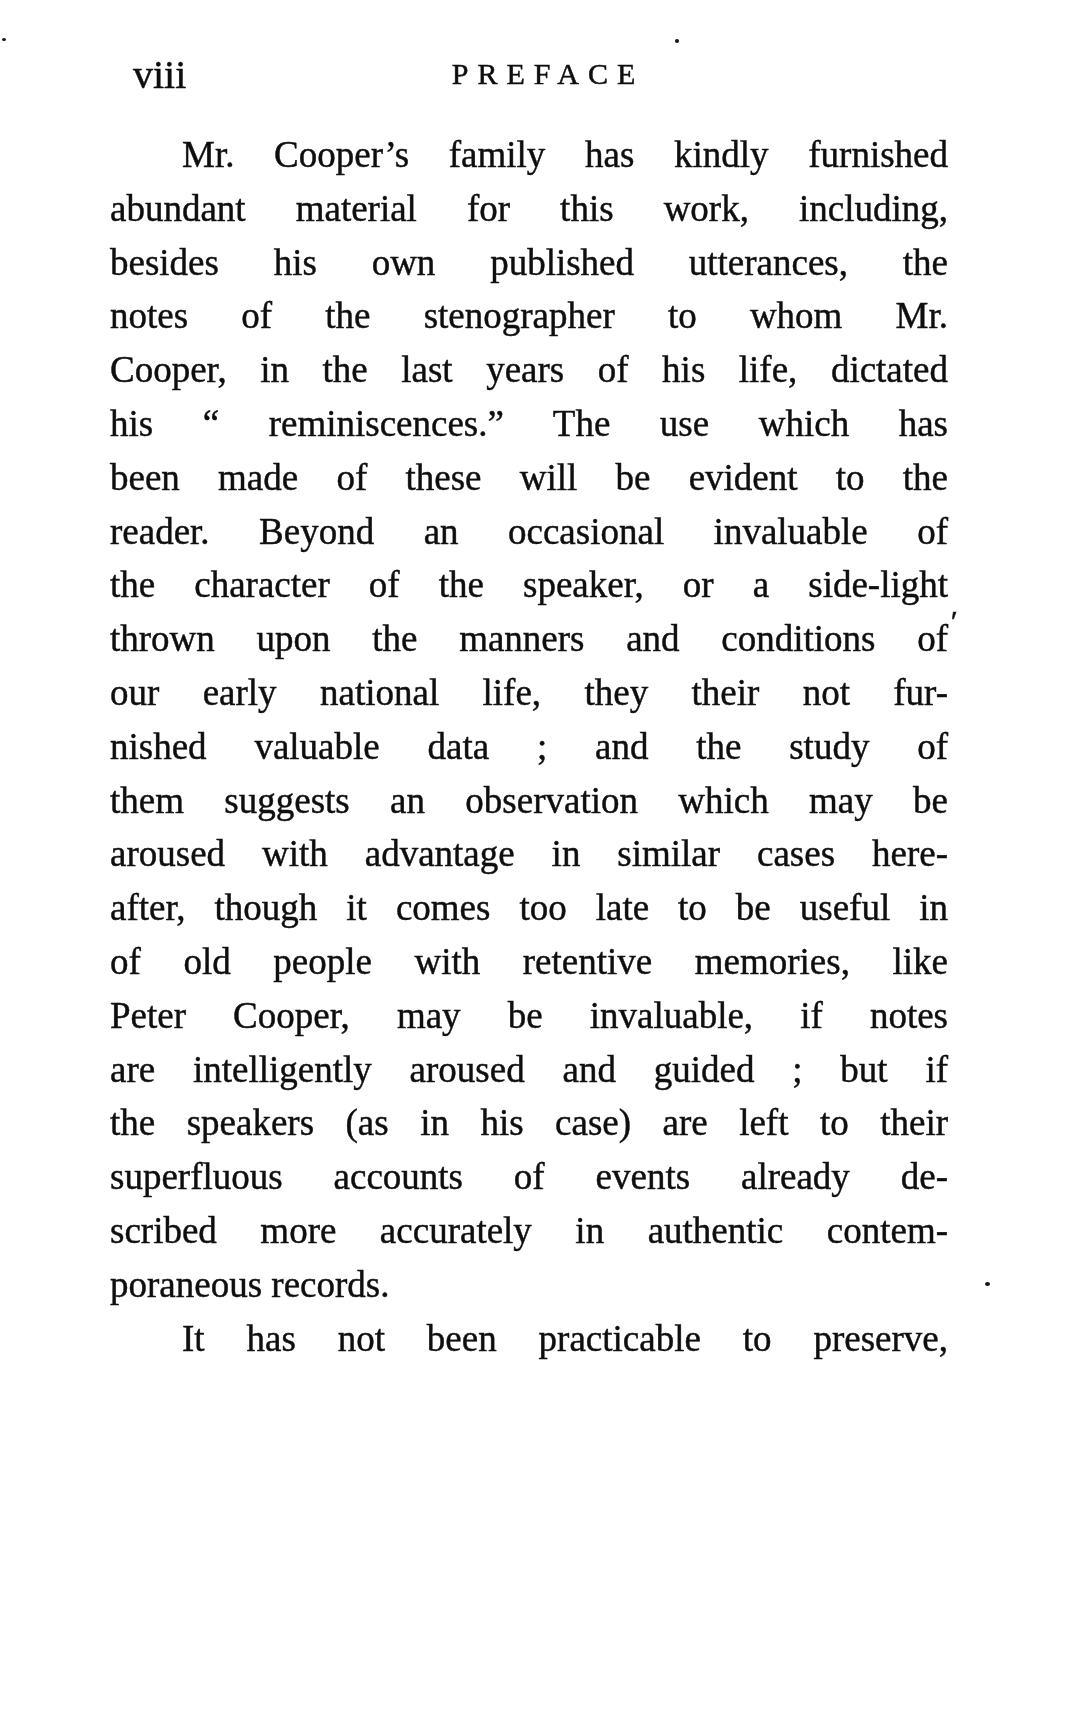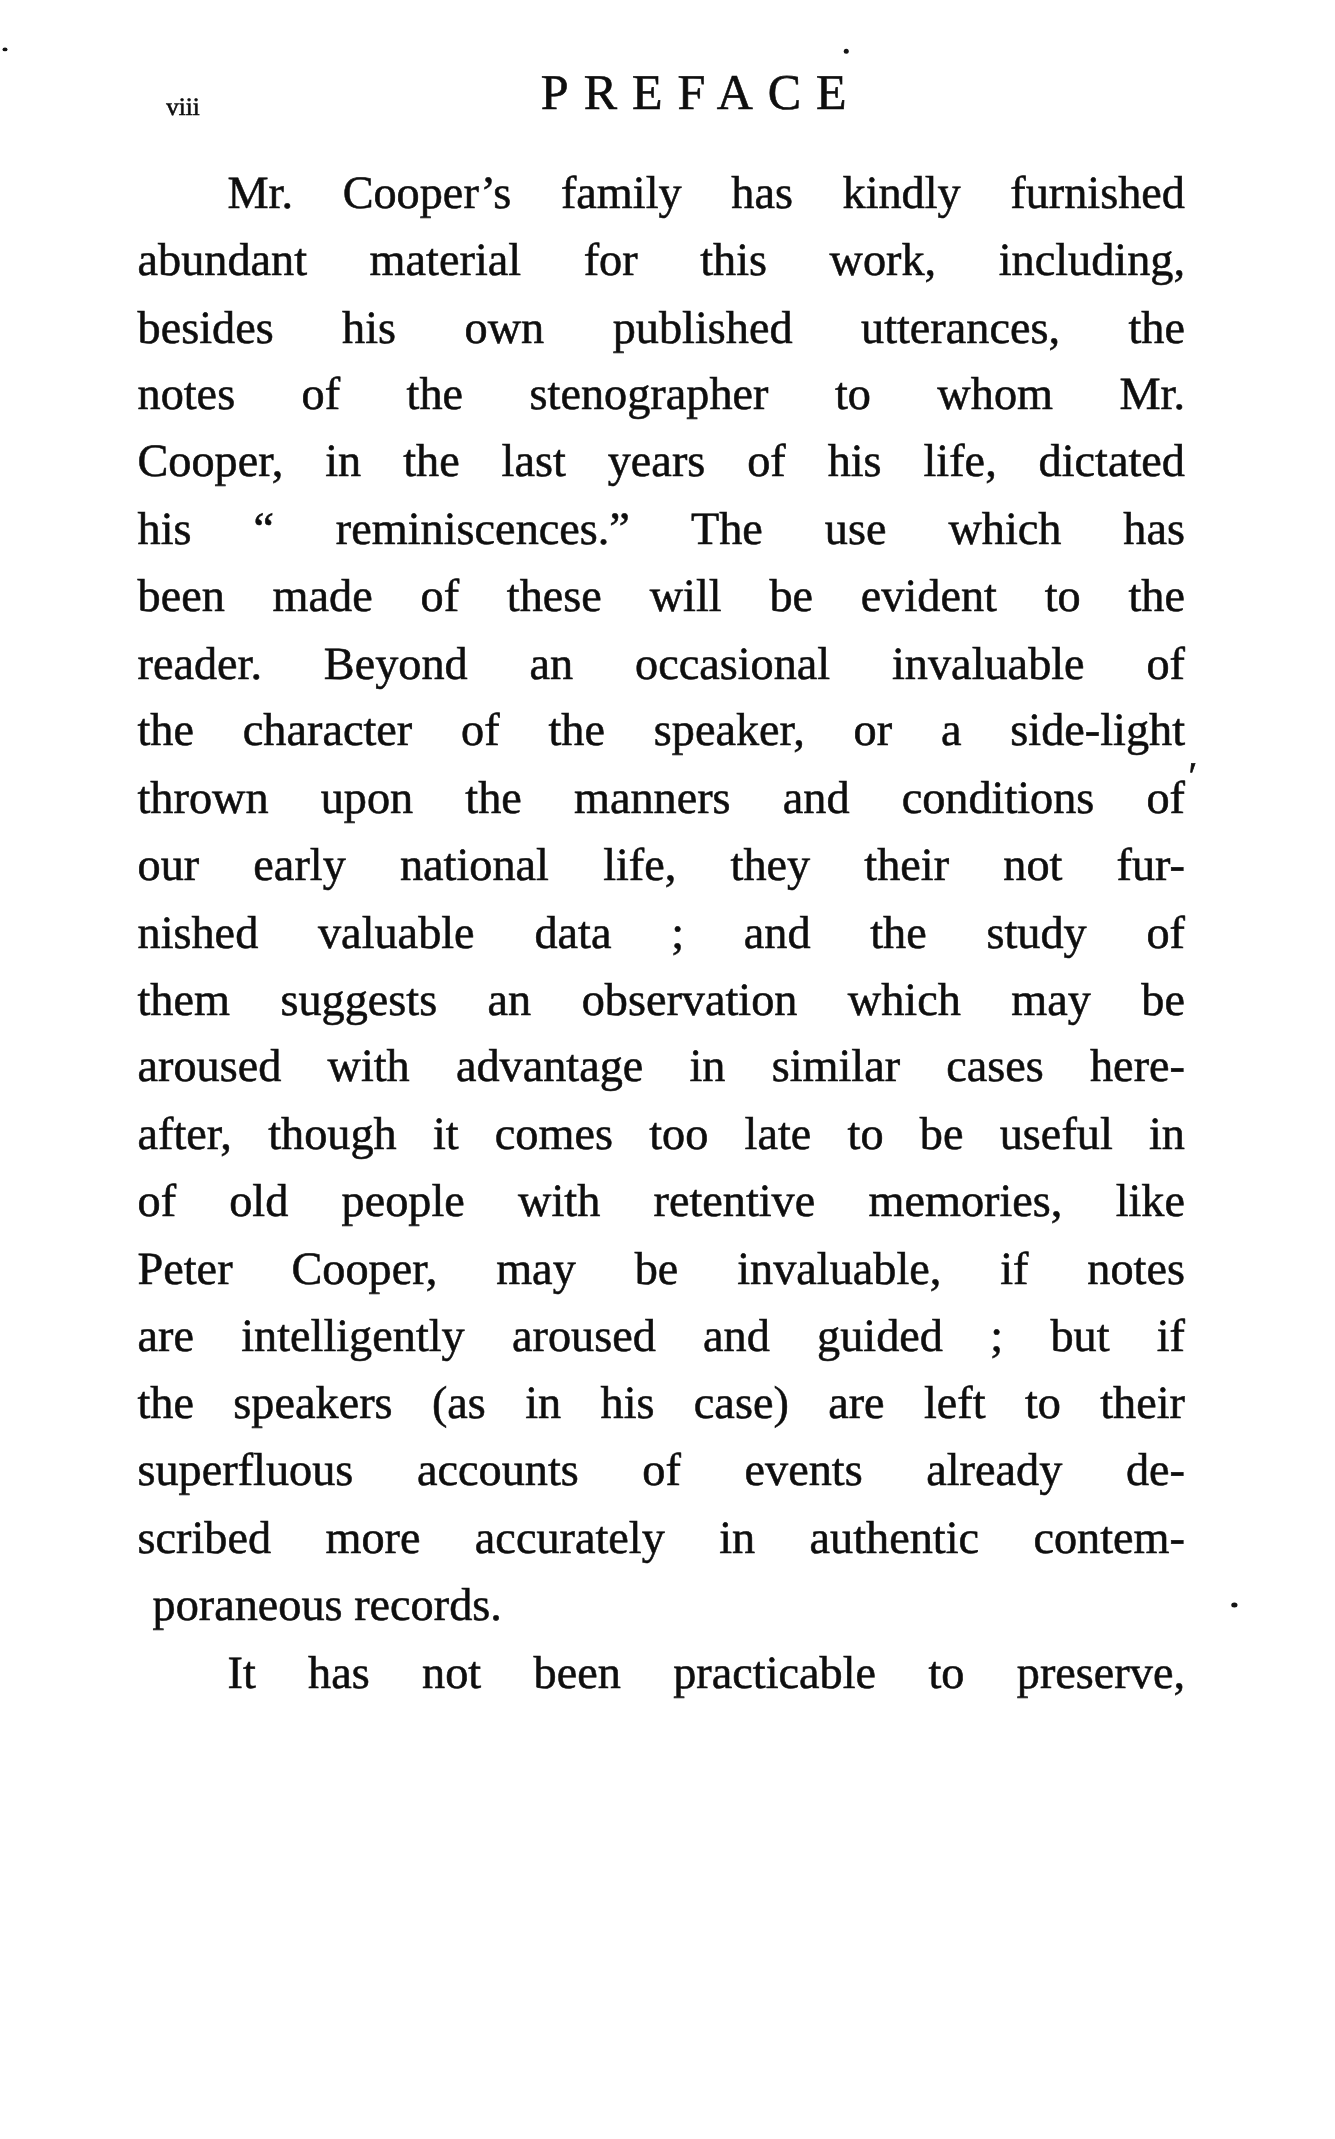--- a/index.html
+++ b/index.html
@@ -8,49 +8,48 @@
     width:1068px;height:1711px;
     background:#ffffff;
     color:#0e0e0e;
     font-family:"Liberation Serif", serif;
     overflow:hidden;
     margin:0 auto;
   }
   
   .header{position:absolute;top:57px;left:0;width:100%;height:36px;}
   .folio{
-    position:absolute;left:133px;top:13px;
-    font-size:20px;line-height:32px;
+    position:absolute;left:133px;top:2px;
+    font-size:40px;line-height:32px;
     -webkit-text-stroke:0.5px #111;
   }
   .running-title{
     position:absolute;left:calc(50% + 14px);top:0;
     transform:translateX(-50%);
-    font-size:40px;line-height:34px;
+    font-size:30px;line-height:34px;
     letter-spacing:0.30em;
     -webkit-text-stroke:0.5px #111;
     white-space:nowrap;
-    margin-left:13px;
   }
   
   .textblock{
     position:absolute;left:110px;top:128px;width:838px;
   }
   .line{
     font-size:37px;
     line-height:53.8px;
     height:53.8px;
     text-align:justify;
     text-align-last:justify;
     -webkit-text-stroke:0.45px #141414;
     white-space:normal;
     overflow:visible;
   }
   .line.indent{padding-left:72px;}
-  .line.flush{text-align:left;text-align-last:left;margin-left:12px;}
+  .line.flush{text-align:left;text-align-last:left;}
   
   .speck{position:absolute;background:#141414;border-radius:50%;}
   .speck.s1{left:2px;top:38px;width:4px;height:3px;}
   .speck.s2{left:675px;top:39px;width:4px;height:4px;}
   .speck.s3{left:985px;top:1282px;width:5px;height:4px;}
   .stray-quote{
     position:absolute;left:951px;top:604px;
     font-size:30px;line-height:34px;
     -webkit-text-stroke:0.6px #141414;
   }

